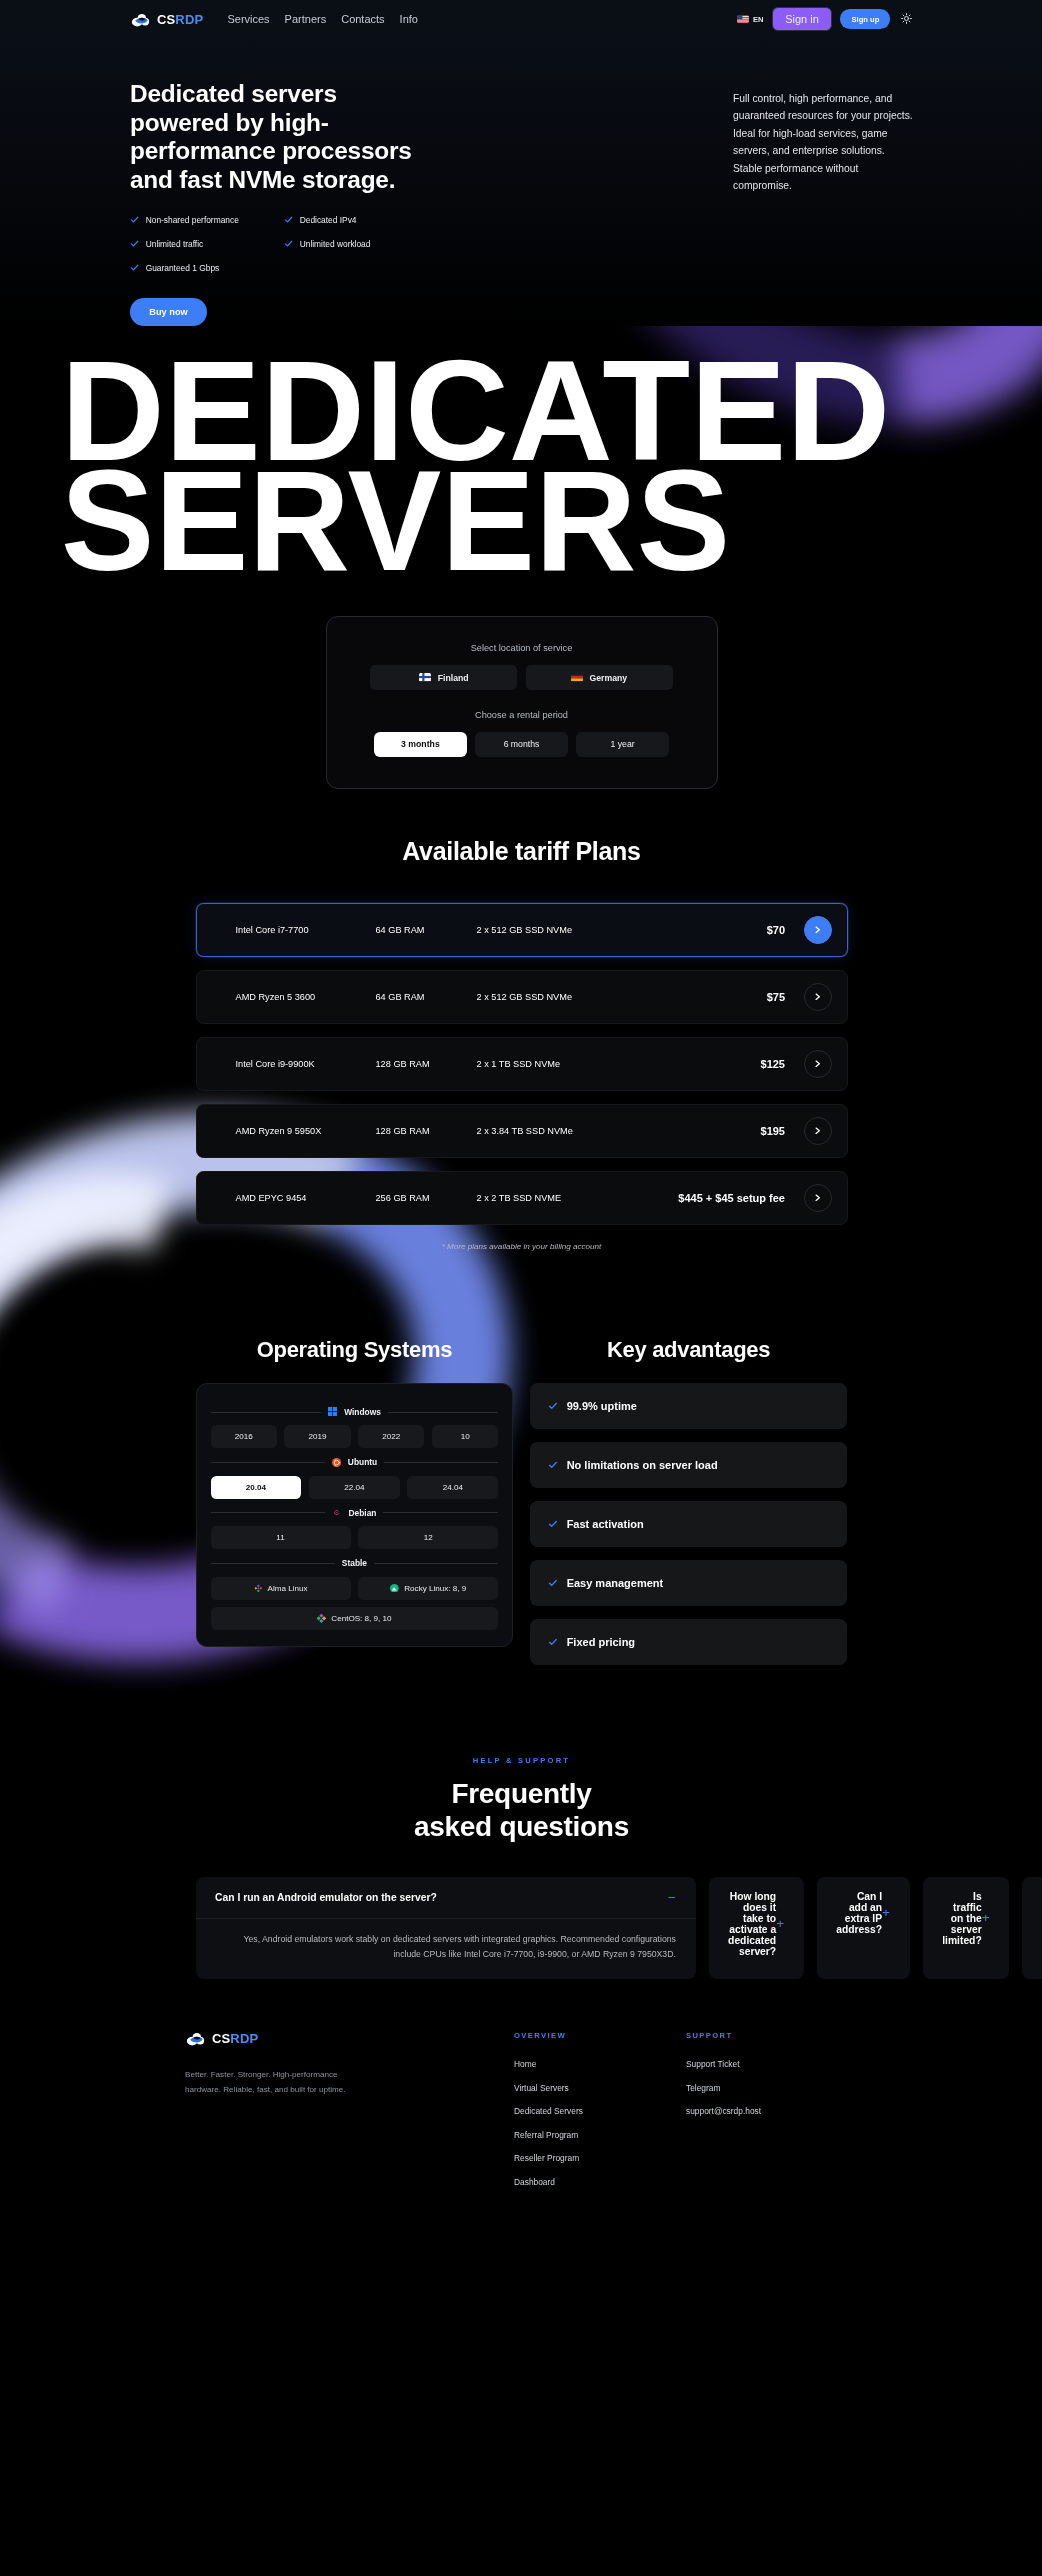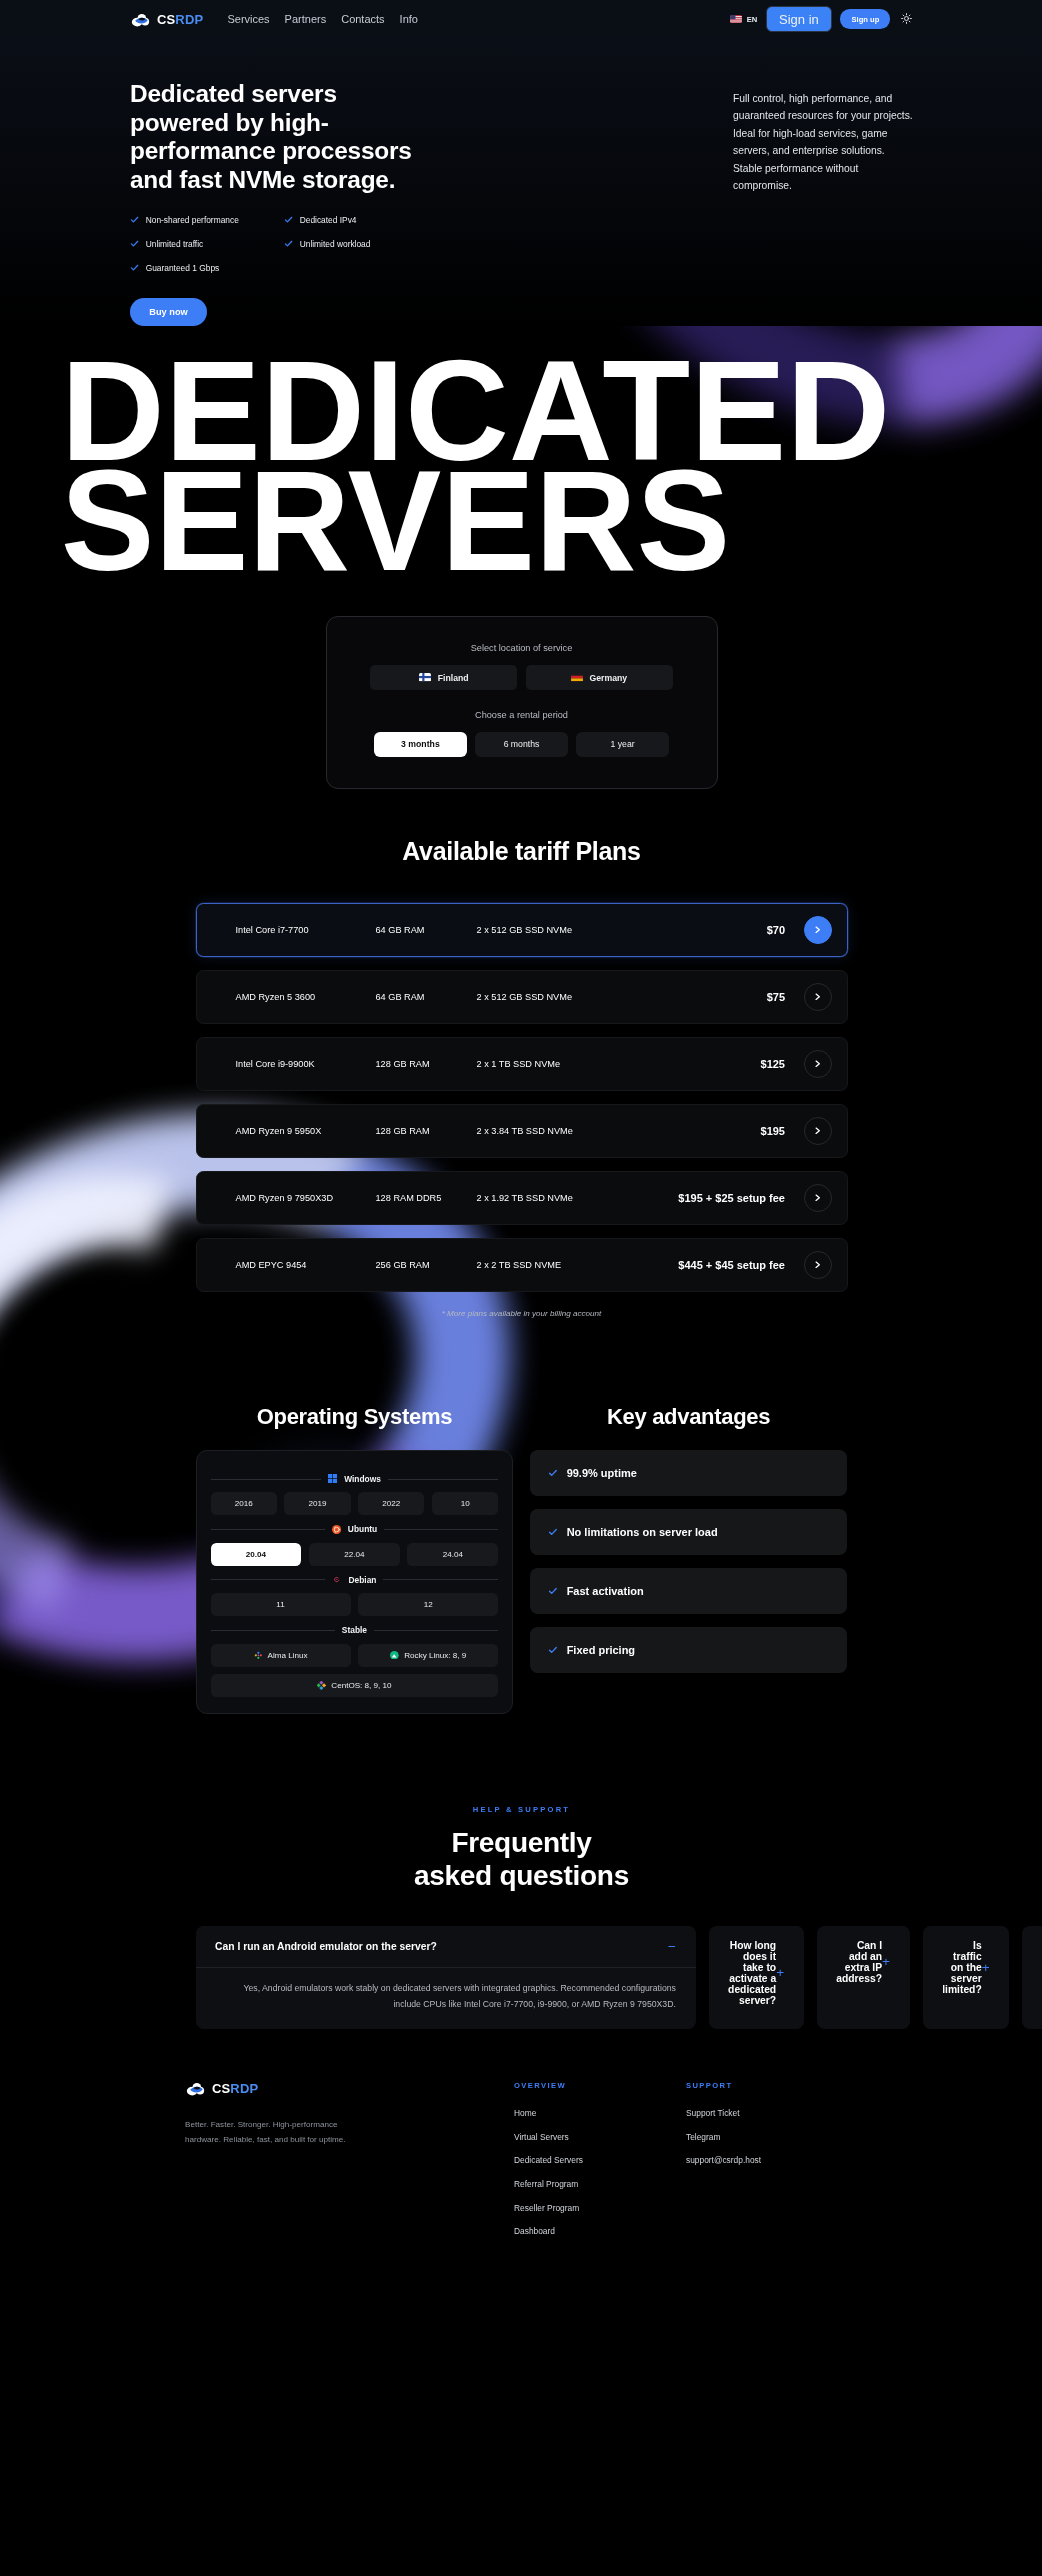--- a/index.html
+++ b/index.html
@@ -34,21 +34,21 @@
   .brand { display:flex; align-items:center; gap:4.9px; }
   .brand .icon svg { width:22px; height:15px; display:block; }
   .brand-text { font-size:13px; font-weight:800; letter-spacing:0.2px; }
   .brand-text .b { color:#4a8df0; }
   .nav-links { display:flex; gap:15px; margin-left:24px; }
   .nav-link { font-size:11px; color:#c6ccd6; cursor:pointer; }
   .nav-right { margin-left:auto; display:flex; align-items:center; gap:8.7px; }
   .lang { display:flex; align-items:center; gap:4.3px; font-size:7.6px; font-weight:600; color:#e8ecf2; cursor:pointer; }
   .flag { display:inline-flex; border-radius:1.6px; overflow:hidden; }
   .flag svg { display:block; width:12px; height:8.1px; }
-  .btn-signin { padding:4.9px 12px; border:0.5px solid #2c3340; border-radius:6px; font-size:13px; color:#eef1f5; background:#3b82f6; cursor:pointer; }
+  .btn-signin { padding:4.9px 12px; border:0.5px solid #2c3340; border-radius:6px; font-size:11px; color:#eef1f5; background:#8b5cf6; cursor:pointer; }
   .btn-signup { padding:5.4px 11px; background:#3d7ef7; border-radius:9.8px; font-size:7.6px; color:#fff; font-weight:600; cursor:pointer; }
   .theme-toggle { width:14px; height:14px; display:flex; align-items:center; justify-content:center; cursor:pointer; }
   .theme-toggle svg { width:11px; height:11px; }
 
   
   .hero { height:288px; padding:42px 130px 0; background:linear-gradient(#0a0e16, #05070b 55%, #000); }
   .hero-grid { display:flex; justify-content:space-between; }
   .hero-title { font-size:24.4px; line-height:1.17; font-weight:700; letter-spacing:-0.2px; }
   .hero-desc { width:180px; font-size:10.3px; line-height:1.7; color:#e3e6ea; margin-top:9.8px; }
   .features { margin-top:20.6px; display:grid; grid-template-columns:154px auto; row-gap:14px; width:337px; }
@@ -334,31 +334,20 @@
      <span class="plan-ram" data-interactable="false">128 GB RAM</span>
      <span class="plan-storage" data-interactable="false">2 x 3.84 TB SSD NVMe</span>
      <span class="plan-price" data-interactable="false">$195</span>
      <span class="plan-arrow" data-interactable="true">
             <span class="chev" data-interactable="false"><svg viewBox="0 0 10 14" fill="none" stroke="currentColor" stroke-width="2.4" stroke-linecap="round" stroke-linejoin="round">
                 <path d="M2 2l6 5-6 5"></path>
               </svg></span>
           </span>
    </div>
         <div class="plan-row" data-interactable="true">
-     <span class="plan-cpu" data-interactable="false">AMD Ryzen 9 7950X3D</span>
-     <span class="plan-ram" data-interactable="false">128 RAM DDR5</span>
-     <span class="plan-storage" data-interactable="false">2 x 1.92 TB SSD NVMe</span>
-     <span class="plan-price" data-interactable="false">$195 + $25 setup fee</span>
-     <span class="plan-arrow" data-interactable="true">
-            <span class="chev" data-interactable="false"><svg viewBox="0 0 10 14" fill="none" stroke="currentColor" stroke-width="2.4" stroke-linecap="round" stroke-linejoin="round">
-                <path d="M2 2l6 5-6 5"></path>
-              </svg></span>
-          </span>
-   </div>
-        <div class="plan-row" data-interactable="true">
      <span class="plan-cpu" data-interactable="false">AMD EPYC 9454</span>
      <span class="plan-ram" data-interactable="false">256 GB RAM</span>
      <span class="plan-storage" data-interactable="false">2 x 2 TB SSD NVME</span>
      <span class="plan-price" data-interactable="false">$445 + $45 setup fee</span>
      <span class="plan-arrow" data-interactable="true">
             <span class="chev" data-interactable="false"><svg viewBox="0 0 10 14" fill="none" stroke="currentColor" stroke-width="2.4" stroke-linecap="round" stroke-linejoin="round">
                 <path d="M2 2l6 5-6 5"></path>
               </svg></span>
           </span>
    </div>
@@ -505,20 +494,28 @@
             </span>
             <span data-interactable="false">No limitations on server load</span>
           </div>
           <div class="adv-card" data-interactable="false">
             <span class="icon" data-interactable="false">
               <svg viewBox="0 0 16 16" fill="none" stroke="#3d7ef7" stroke-width="2.2" stroke-linecap="round" stroke-linejoin="round">
                 <path d="M2.5 8.5l3.5 3.5L13.5 4"></path>
               </svg>
             </span>
             <span data-interactable="false">Fast activation</span>
+          </div>
+          <div class="adv-card" data-interactable="false">
+            <span class="icon" data-interactable="false">
+              <svg viewBox="0 0 16 16" fill="none" stroke="#3d7ef7" stroke-width="2.2" stroke-linecap="round" stroke-linejoin="round">
+                <path d="M2.5 8.5l3.5 3.5L13.5 4"></path>
+              </svg>
+            </span>
+            <span data-interactable="false">Easy management</span>
           </div>
           <div class="adv-card" data-interactable="false">
             <span class="icon" data-interactable="false">
               <svg viewBox="0 0 16 16" fill="none" stroke="#3d7ef7" stroke-width="2.2" stroke-linecap="round" stroke-linejoin="round">
                 <path d="M2.5 8.5l3.5 3.5L13.5 4"></path>
               </svg>
             </span>
             <span data-interactable="false">Fixed pricing</span>
           </div>
         </div>

